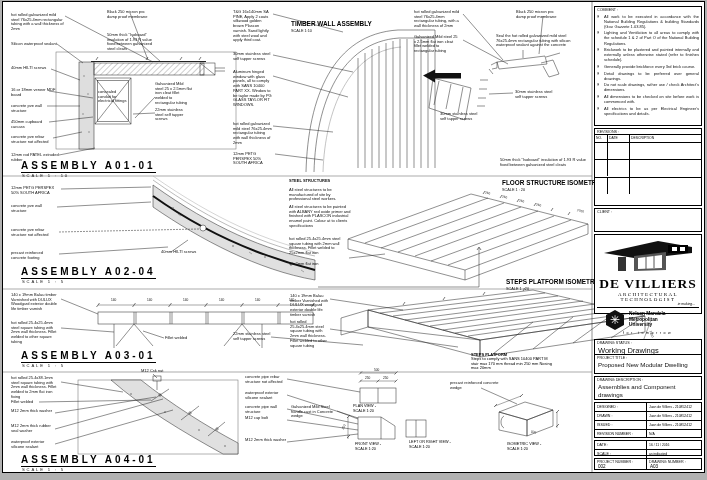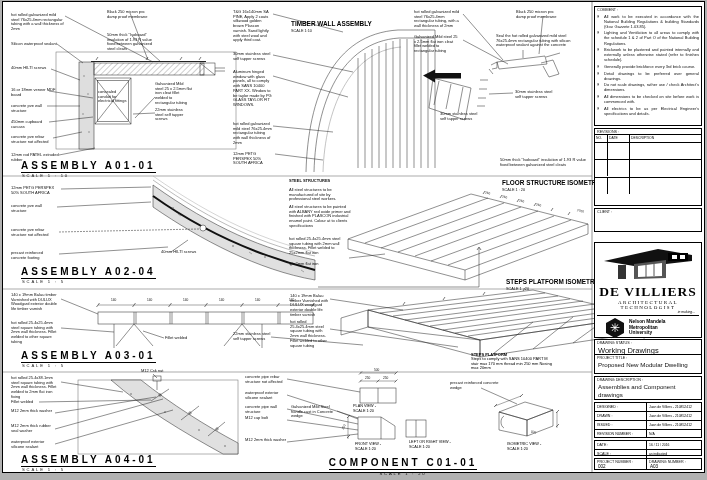--- a/index.html
+++ b/index.html
@@ -381,24 +381,20 @@
 </div>
 <div style="position:absolute;left:406px;top:438px;font-size:3.8px;line-height:1.2">
   <div>LEFT OR RIGHT VIEW -</div>
   <div>SCALE 1:20</div>
 </div>
 <div style="position:absolute;left:504px;top:440px;font-size:3.8px;line-height:1.2">
   <div>ISOMETRIC VIEW -</div>
   <div>SCALE 1:20</div>
 </div>
 
-<div style="position:absolute;left:235px;top:450px;width:330px;text-align:center">
-  <span class="hd" style="position:static">COMPONENT  C01-01</span>
-  <div class="hs" style="position:static;margin-top:1px">SCALE  1 : 20</div>
-</div>
 
 <div class="box" style="top:4px;height:120px">
   <div class="lab">COMMENT :</div>
   <div class="c-item">
         <span class="blt">§</span>
         <span>All work to be executed in accordance with the National Building Regulations &amp; building Standards (Gov. Gazzete 1.03.85).</span>
       </div>
   <div class="c-item">
         <span class="blt">§</span>
         <span>Lighting and Ventilation to all areas to comply with the schedule 1 &amp; 2 of Part O of the National Building Regulations.</span>
@@ -444,21 +440,21 @@
     <div style="height:14px"></div>
         <div></div>
         <div></div>
   </div>
 </div>
 
 <div class="box" style="top:206px;height:24px">
   <div class="lab">CLIENT :</div>
 </div>
 
-<div class="box" style="top:240px;height:96px;text-align:center">
+<div class="box" style="top:232px;height:80px;text-align:center">
   <svg width="96" height="36" viewBox="0 0 96 36" style="margin-top:2px">
     <polygon points="4,16 58,4 92,10 92,16 40,22" fill="#111"></polygon>
     <rect x="18" y="20" width="8" height="14" fill="#333"></rect>
     <polygon points="34,19 66,15 66,33 34,34" fill="#555"></polygon>
     <polygon points="38,21 62,18 62,31 38,32" fill="#fff"></polygon>
     <line x1="46" y1="20" x2="46" y2="32" stroke="#555" stroke-width="1"></line>
     <line x1="54" y1="19" x2="54" y2="31" stroke="#555" stroke-width="1"></line>
     <rect x="68" y="8" width="20" height="8" fill="#000"></rect>
     <rect x="72" y="10" width="5" height="4" fill="#fff"></rect>
         <rect x="80" y="10" width="5" height="4" fill="#fff"></rect>

